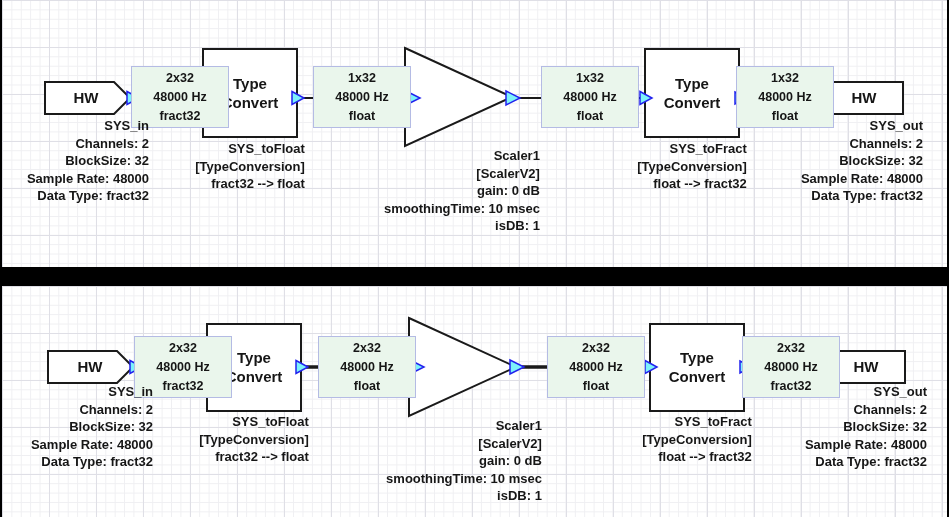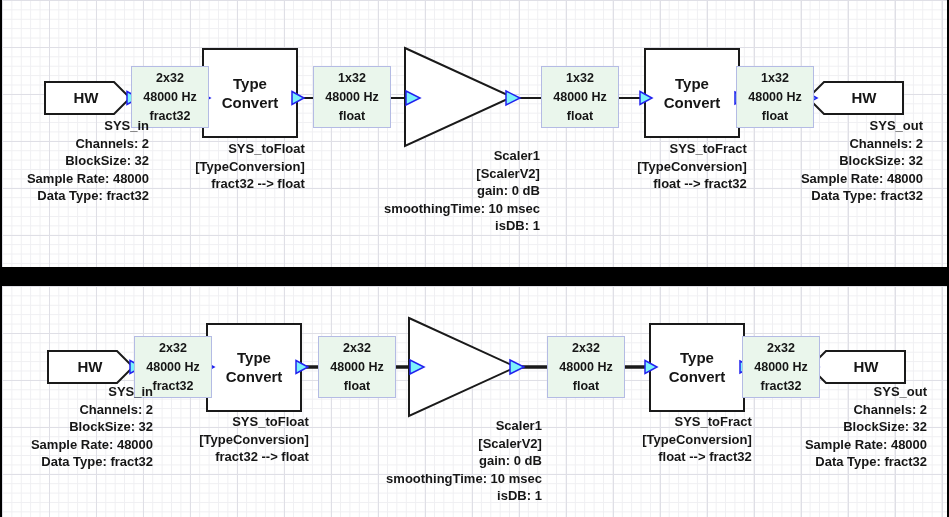--- a/index.html
+++ b/index.html
@@ -17,21 +17,21 @@
       linear-gradient(to right,#dfdfe6 1px,transparent 1px),
       linear-gradient(to bottom,#dfdfe6 1px,transparent 1px),
       linear-gradient(to right,#efeff2 1px,transparent 1px),
       linear-gradient(to bottom,#efeff2 1px,transparent 1px);
     background-size:47px 47px,47px 47px,9.4px 9.4px,9.4px 9.4px;
   }
   .panel-top{top:0;height:267px;}
   .panel-bottom{top:286px;height:231px;}
   .svg-layer{position:absolute;left:0;top:0;}
   .wirelabel{
-    position:absolute;width:78px;height:62px;box-sizing:border-box;
+    position:absolute;width:98px;height:62px;box-sizing:border-box;
     background:#eaf6ec;border:1px solid #b4bbe4;
     text-align:center;color:#161616;
     font-size:12.5px;font-weight:bold;line-height:19px;padding-top:2px;
   }
   .caption{
     position:absolute;transform:translateX(-50%);
     text-align:right;color:#161616;white-space:nowrap;
     font-size:13px;font-weight:bold;line-height:17.5px;
   }
   .blocklabel{

